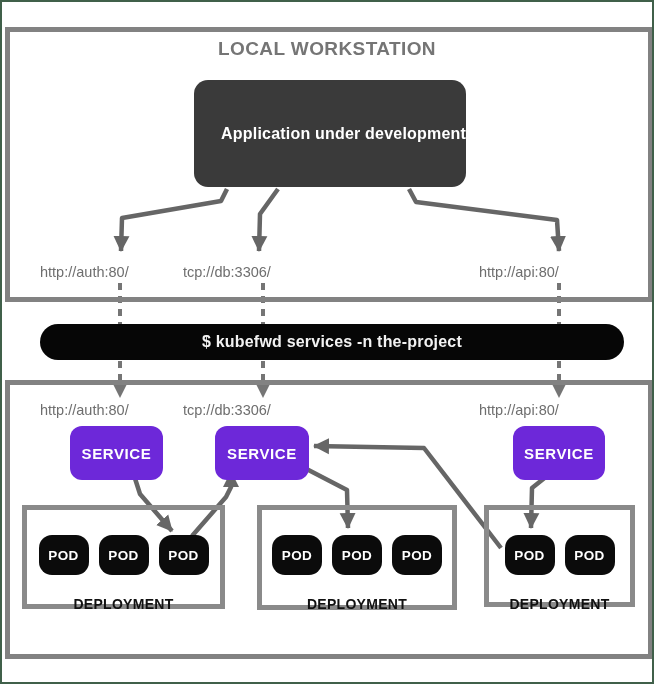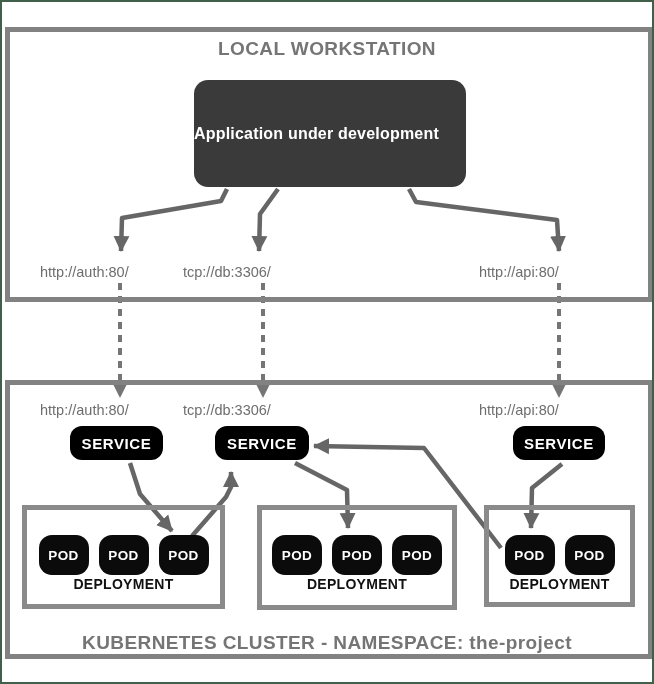--- a/index.html
+++ b/index.html
@@ -28,40 +28,40 @@
     position:absolute;left:0;width:100%;
     text-align:center;
     font-weight:bold;font-size:19px;letter-spacing:.4px;
     color:#757575;z-index:3;
   }
   .ws-title{top:36px;}
   .cluster-title{top:630px;}
   .app-box{
     position:absolute;left:192px;top:78px;width:272px;height:107px;
     background:#3a3a3a;border-radius:14px;
-    display:flex;align-items:center;justify-content:flex-start;
+    display:flex;align-items:center;justify-content:flex-end;
     color:#ffffff;font-weight:bold;font-size:16px;letter-spacing:.2px;
     z-index:3;
   }
   .endpoint{
     position:absolute;width:160px;
     text-align:left;
     font-size:14.5px;color:#6e6e6e;
     z-index:3;white-space:nowrap;
   }
   .cmd-bar{
     position:absolute;left:38px;top:322px;width:584px;height:36px;
     background:#060606;border-radius:18px;
     display:flex;align-items:center;justify-content:center;
     color:#f2f2f2;font-weight:bold;font-size:16px;letter-spacing:.2px;
     z-index:3;
   }
   .service{
-    position:absolute;top:424px;height:34px;
-    background:#000000;border-radius:12px;
+    position:absolute;top:424px;height:54px;
+    background:#6d28d9;border-radius:12px;
     display:flex;align-items:center;justify-content:center;
     color:#ffffff;font-weight:bold;font-size:15px;letter-spacing:.6px;
     z-index:3;
   }
   .svc-1{left:68px;width:93px;}
   .svc-2{left:213px;width:94px;}
   .svc-3{left:511px;width:92px;}
   .deployment{
     position:absolute;top:503px;
     box-sizing:border-box;border:5px solid #8a8a8a;
@@ -71,21 +71,21 @@
   .dep-1{left:20px;width:203px;height:104px;}
   .dep-2{left:255px;width:200px;height:105px;}
   .dep-3{left:482px;width:151px;height:102px;}
   .pod-row{display:flex;gap:10px;margin-top:25px;justify-content:flex-start;}
   .pod{
     width:50px;height:40px;background:#0b0b0b;border-radius:13px;
     display:flex;align-items:center;justify-content:center;
     color:#ffffff;font-weight:bold;font-size:13.5px;letter-spacing:.4px;
   }
   .dep-label{
-    margin-top:1px;
+    margin-top:21px;
     font-weight:bold;font-size:14px;color:#111111;letter-spacing:.3px;
   }
 </style>
 </head>
 <body>
 
 <div class="page">
 
   <svg class="wires" viewBox="0 0 654 684" xmlns="http://www.w3.org/2000/svg">
     <defs>
@@ -122,23 +122,25 @@
   <div class="section-title ws-title">LOCAL WORKSTATION</div>
 
   <div class="app-box">
     <span>Application under development</span>
   </div>
 
   <div class="endpoint" style="left:38px;top:262px;">http://auth:80/</div>
   <div class="endpoint" style="left:181px;top:262px;">tcp://db:3306/</div>
   <div class="endpoint" style="left:477px;top:262px;">http://api:80/</div>
 
+  <div class="cmd-bar">
+    <span>$ kubefwd services -n the-project</span>
+  </div>
 
   <div class="section-box cluster-box"></div>
-  <div class="section-title cluster-title">KUBERNETES CLUSTER - NAMESPACE: the-project</div>
 
   <div class="endpoint" style="left:38px;top:400px;">http://auth:80/</div>
   <div class="endpoint" style="left:181px;top:400px;">tcp://db:3306/</div>
   <div class="endpoint" style="left:477px;top:400px;">http://api:80/</div>
 
   <div class="service svc-1">SERVICE</div>
   <div class="service svc-2">SERVICE</div>
   <div class="service svc-3">SERVICE</div>
 
   <div class="deployment dep-1">

